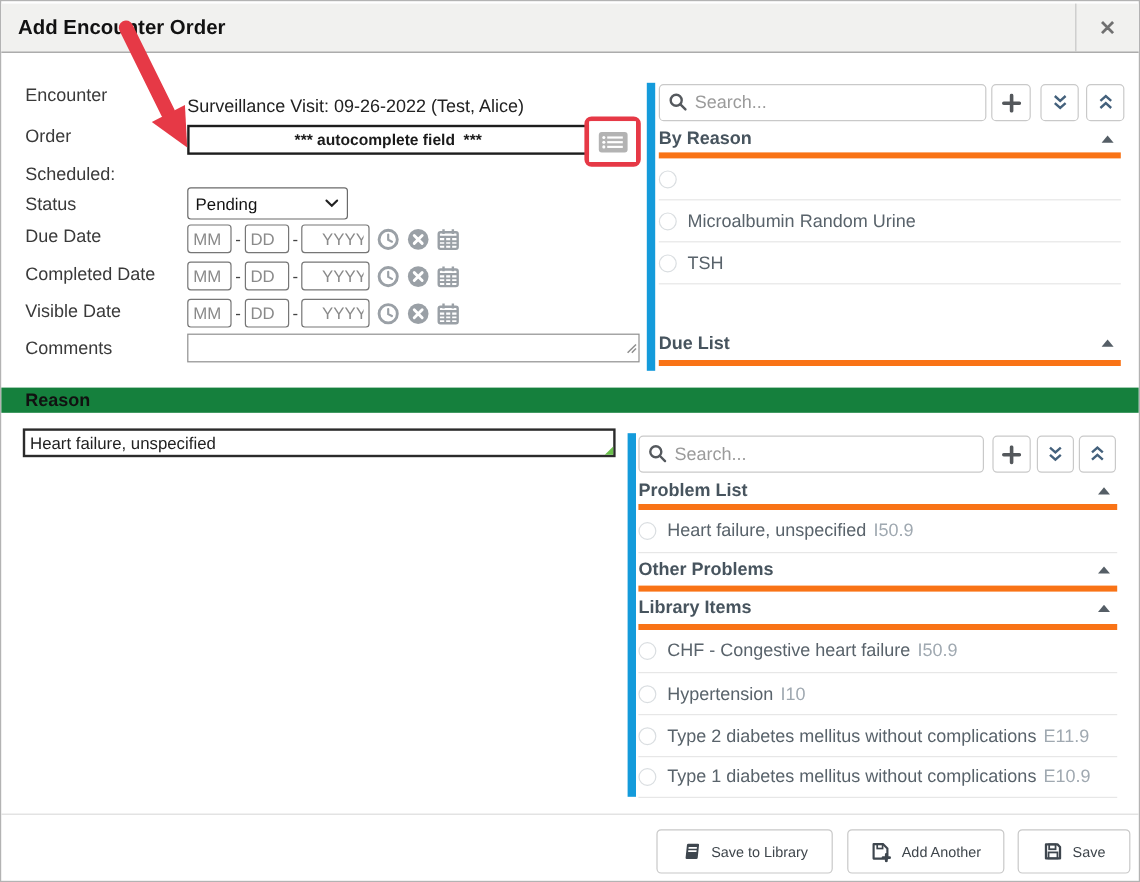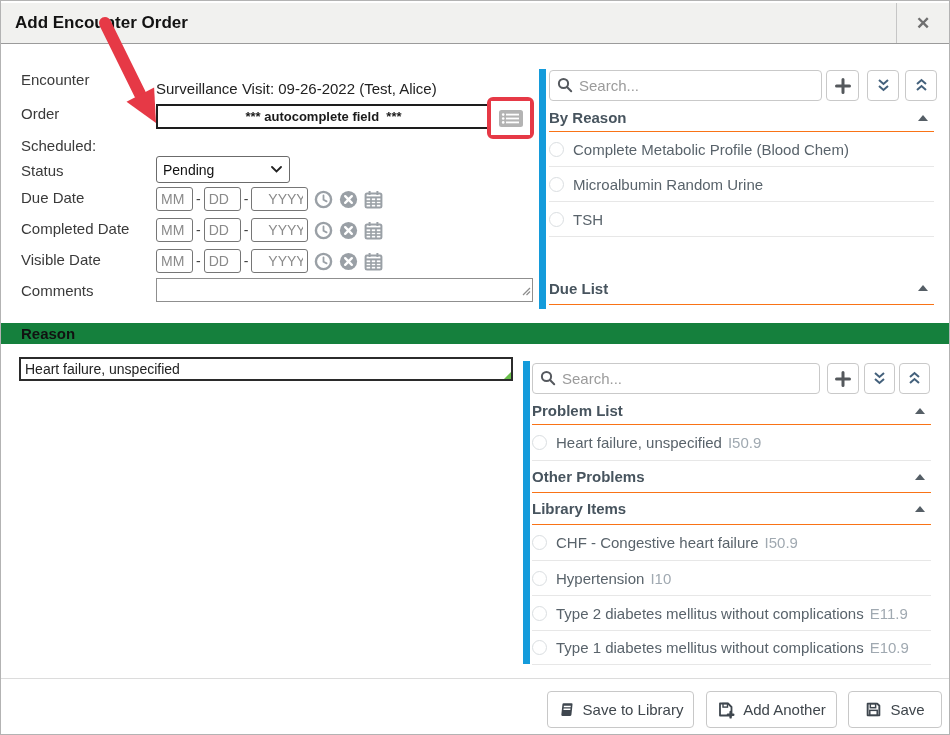--- a/index.html
+++ b/index.html
@@ -48,30 +48,30 @@
 
   .search-wrap{position:absolute;height:31px;}
   .search-wrap input{width:100%;height:100%;border:1px solid #c9c9c9;border-radius:4px;box-sizing:border-box;padding:0 6px 0 29px;font-size:15px;color:#444;font-family:"Liberation Sans",sans-serif;outline:none;}
   .search-wrap input::placeholder{color:#9b9b9b;opacity:1;}
   .search-wrap .mag{position:absolute;left:8px;top:7px;pointer-events:none;}
   .sw1{left:548px;top:69px;width:273px;}
   .sw2{left:531px;top:362px;width:288px;}
 
   .pbtn{position:absolute;height:31px;background:#fff;border:1px solid #c9c9c9;border-radius:4px;box-sizing:border-box;display:flex;align-items:center;justify-content:center;cursor:pointer;padding:0;}
 
-  .sec-h{position:absolute;display:flex;align-items:center;font-size:15px;font-weight:bold;color:#47545e;border-bottom:1px solid #f97316;box-sizing:border-box;cursor:pointer;}
+  .sec-h{position:absolute;display:flex;align-items:center;font-size:15px;font-weight:bold;color:#47545e;border-bottom:5px solid #f97316;box-sizing:border-box;cursor:pointer;}
   .tri-up{margin-left:auto;margin-right:6px;width:0;height:0;border-left:5px solid transparent;border-right:5px solid transparent;border-bottom:6px solid #555e66;}
   .litem{position:absolute;display:flex;align-items:center;gap:9px;font-size:15px;color:#59636b;border-bottom:1px solid #e7e7e7;box-sizing:border-box;cursor:pointer;}
   .radio{flex:0 0 13px;width:13px;height:13px;border:1px solid #dadee1;border-radius:50%;background:#fff;}
   .code{color:#a0a9b1;margin-left:-3px;}
   .r1{left:548px;width:385px;}
   .r2{left:531px;width:399px;}
 
   .footer-divider{position:absolute;left:0;right:0;top:677px;height:1px;background:#dcdcdc;}
-  .fbtn{position:absolute;top:690px;height:37px;background:#fff;border:1px solid #c8c8c8;border-radius:4px;box-sizing:border-box;display:flex;align-items:center;justify-content:center;gap:8px;font-size:15px;color:#3f464c;cursor:pointer;font-family:"Liberation Sans",sans-serif;}
+  .fbtn{position:absolute;top:690px;height:37px;background:#fff;border:1px solid #c8c8c8;border-radius:4px;box-sizing:border-box;display:flex;align-items:center;justify-content:center;gap:8px;font-size:12px;color:#3f464c;cursor:pointer;font-family:"Liberation Sans",sans-serif;}
 
   .overlay{position:absolute;left:0;top:0;pointer-events:none;z-index:50;}
 </style>
 </head>
 <body>
 
 <div class="modal">
 
   <div class="titlebar">
     <div class="title">Add Encounter Order</div>
@@ -258,21 +258,20 @@
         <polyline points="3,12 7.5,8 12,12" fill="none" stroke="#44617c" stroke-width="2"></polyline>
       </svg>
   </button>
 
   <div class="sec-h r1" style="top:103px;height:28px">
     <span>By Reason</span>
     <span class="tri-up"></span>
   </div>
   <div class="litem r1" style="top:131px;height:35px">
     <span class="radio"></span>
-    <span>Complete Metabolic Profile (Blood Chem)</span>
   </div>
   <div class="litem r1" style="top:166px;height:35px">
     <span class="radio"></span>
     <span>Microalbumin Random Urine</span>
   </div>
   <div class="litem r1" style="top:201px;height:35px">
     <span class="radio"></span>
     <span>TSH</span>
   </div>
   <div class="sec-h r1" style="top:271px;height:33px">

